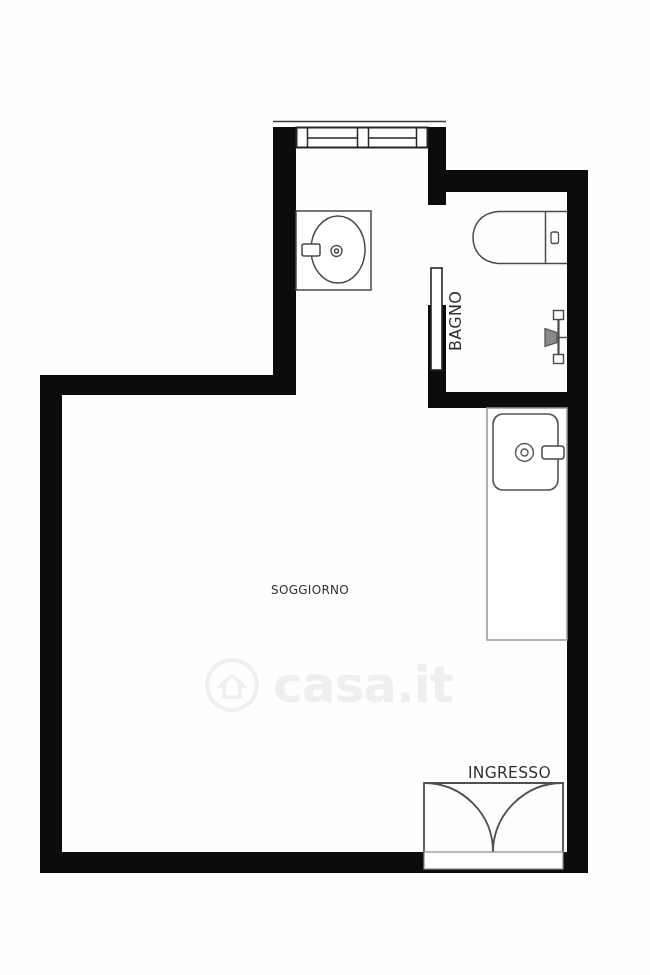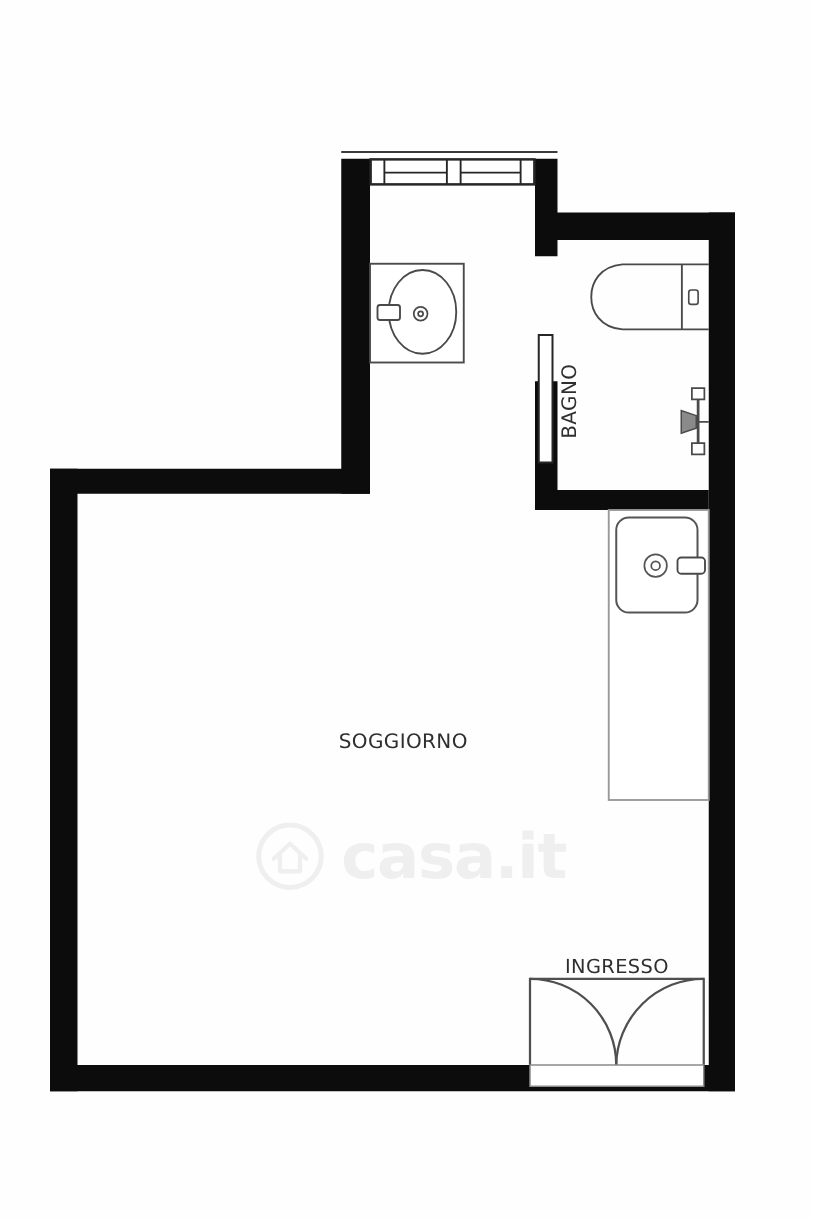--- a/index.html
+++ b/index.html
@@ -2,30 +2,30 @@
 <html><head>
 <meta charset="utf-8">
 <style>
   html,body{margin:0;padding:0;background:#ffffff;}
   .canvas{
     position:relative;width:650px;height:975px;background:#fefefe;
     font-family:"DejaVu Sans","Liberation Sans",sans-serif;overflow:hidden;
   }
   .wall{position:absolute;background:#0c0c0c;}
   .room-label{
-    position:absolute;color:#2f2f2f;font-size:16px;letter-spacing:.3px;
+    position:absolute;color:#2f2f2f;font-size:12px;letter-spacing:.3px;
     white-space:nowrap;
     text-align:right;
   }
   #label-bagno{
     left:429px;top:297px;width:54px;height:54px;line-height:54px;
     text-align:center;transform:rotate(-90deg);font-size:16px;
   }
   #label-soggiorno{left:271px;top:583px;}
-  #label-ingresso{left:424px;top:764px;width:139px;text-align:center;font-size:15.5px;}
+  #label-ingresso{left:412px;top:764px;width:139px;font-size:15.5px;}
   .fixtures{position:absolute;left:0;top:0;}
   .watermark{
     position:absolute;left:203px;top:656px;display:flex;align-items:center;gap:12px;
     color:#efefef;user-select:none;
   }
   .watermark .wm-text{
     font-size:50px;font-weight:bold;letter-spacing:-1px;line-height:1;color:#efefef;
   }
 </style>
 </head>

